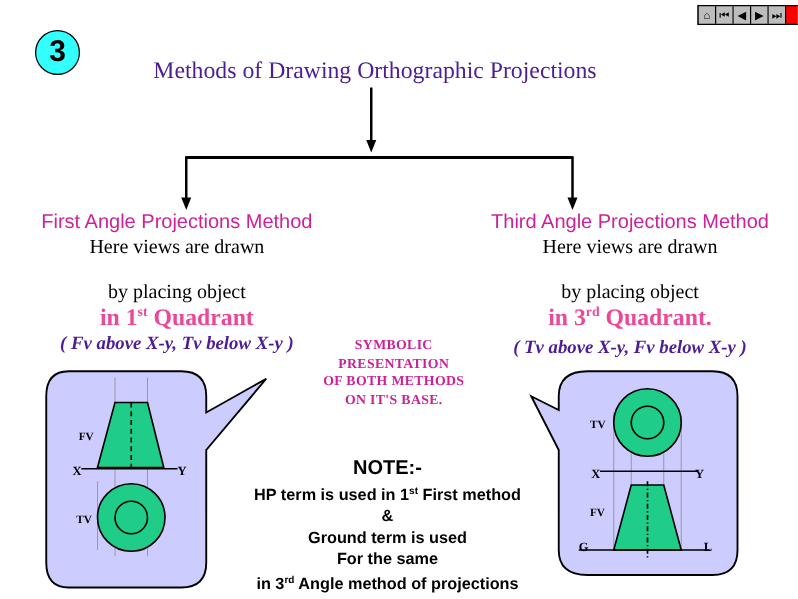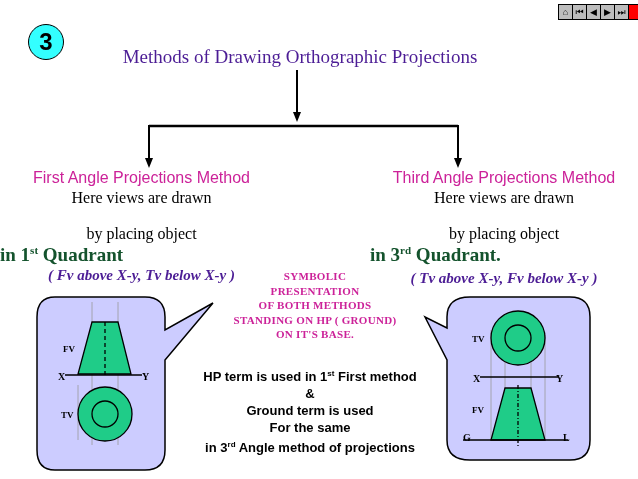--- a/index.html
+++ b/index.html
@@ -5,21 +5,21 @@
   html, body { margin:0; padding:0; background:#ffffff; }
   body { width:638px; height:479px; position:relative; overflow:hidden; font-family:"Liberation Sans", sans-serif; }
   .abs { position:absolute; }
   .badge { left:28px; top:24px; width:36px; height:36px; border-radius:50%; background:#33ffff; border:1.5px solid #000; box-sizing:border-box; display:flex; align-items:center; justify-content:center; font:bold 24px "Liberation Sans", sans-serif; color:#000; }
   .nav { left:558px; top:4px; height:14px; display:flex; border:1px solid #000; background:#000; }
   .nav .btn { width:14px; height:14px; background:#bdbdbd; border-right:1px solid #000; box-sizing:border-box; display:flex; align-items:center; justify-content:center; font-size:9px; line-height:1; color:#000; }
   .nav .btn.red { background:#ff0000; border-right:none; }
   .title { left:0; width:600px; top:46px; text-align:center; font:19px "Liberation Serif", serif; color:#4c1d95; }
   .method-h { font:16px "Liberation Sans", sans-serif; color:#cc2299; text-align:center; }
   .body-t { font:16px "Liberation Serif", serif; color:#000; text-align:center; line-height:20px;margin-top:16px; }
-  .quad { font:bold 19px "Liberation Serif", serif; color:#14532d; text-align:left; }
+  .quad { font:bold 19px "Liberation Serif", serif; color:#ec4899; text-align:center; }
   .quad sup { font-size:11px; }
   .rel { font:italic bold 15px "Liberation Serif", serif; color:#4c1d95; text-align:center; }
   .sym { left:210px; width:210px; top:269px; text-align:center; font:bold 11px "Liberation Serif", serif; color:#cc2299; line-height:14.5px; letter-spacing:0.3px; }
   .note { left:160px; width:300px; top:365px; text-align:center; font:bold 13px "Liberation Sans", sans-serif; color:#000; line-height:17px; }
   .note .nh { font-size:16px; line-height:19px; }
   .note sup { font-size:8px; }
   svg text { font-family:"Liberation Serif", serif; font-weight:bold; }
 </style>
 </head>
 <body>
@@ -123,23 +123,23 @@
   <text x="556" y="382" font-size="10">Y</text>
   <text x="472" y="413" font-size="9">FV</text>
   <text x="463" y="441" font-size="10">G</text>
   <text x="563" y="441" font-size="10">L</text>
 </svg>
 
 <div class="abs sym">
   <div>SYMBOLIC</div>
   <div>PRESENTATION</div>
   <div>OF BOTH METHODS</div>
-  <div>STANDING ON HP ( GROUND)</div>
   <div>ON IT'S BASE.</div>
 </div>
 
 <div class="abs note">
+  <div class="nh">NOTE:-</div>
   <div><span>HP term is used in 1</span><sup>st</sup><span> First method</span></div>
   <div>&amp;</div>
   <div>Ground term is used</div>
   <div>For the same</div>
   <div><span>in 3</span><sup>rd</sup><span> Angle method of projections</span></div>
 </div>
 
 </body></html>

